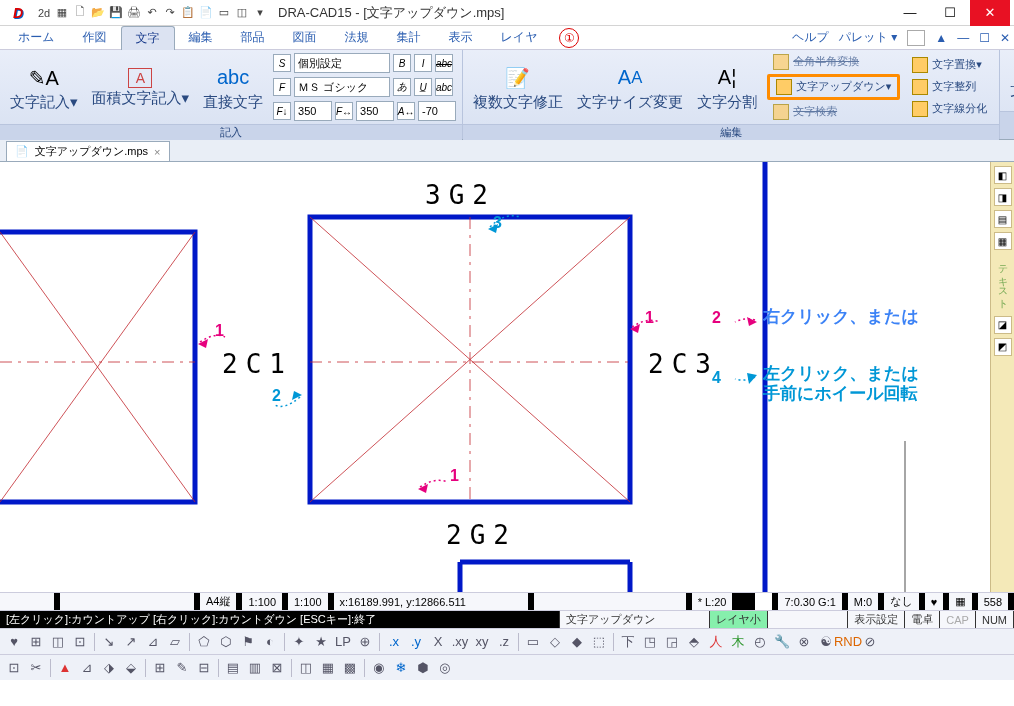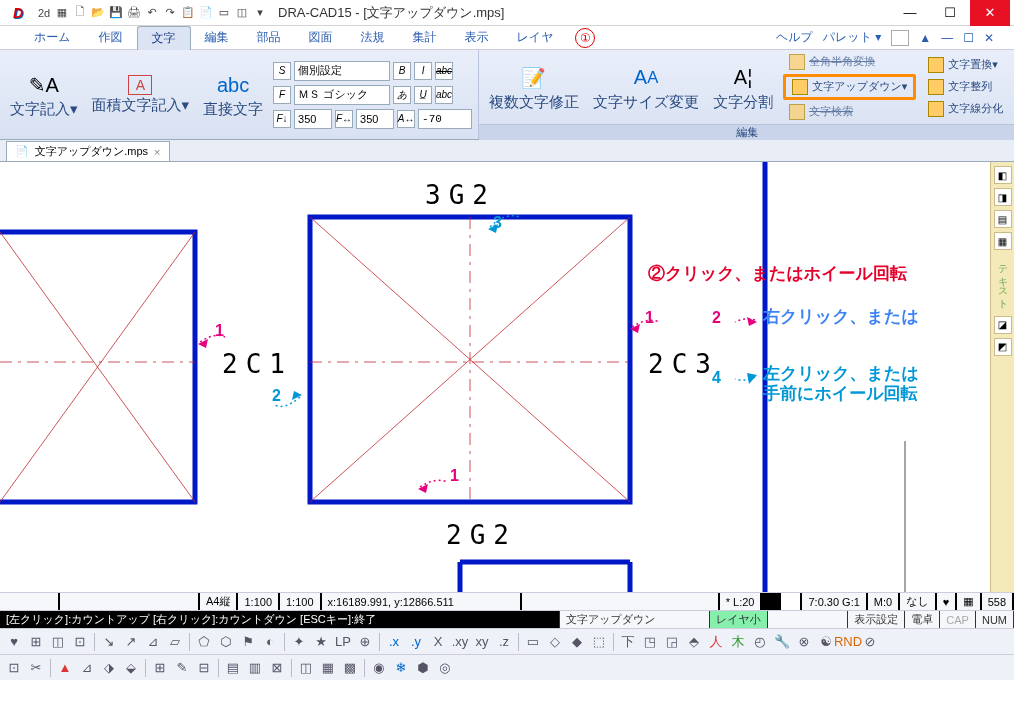--- a/index.html
+++ b/index.html
@@ -10,21 +10,21 @@
 .titlebar { height:26px; background:#fff; border-bottom:1px solid #d4d4d4; display:flex; align-items:center; padding:0 4px; }
 .titlebar .logo { width:28px; height:22px; display:flex; align-items:center; justify-content:center; font-weight:bold; font-style:italic; color:#d00; font-size:14px; text-shadow:1px 1px 0 #06c; }
 .titlebar .qat { display:flex; gap:2px; margin-left:4px; }
 .titlebar .qat span { width:16px; height:16px; display:flex; align-items:center; justify-content:center; font-size:11px; color:#444; cursor:pointer; }
 .titlebar .title { flex:1; text-align:left; margin-left:10px; font-size:13px; color:#333; }
 .titlebar .winbtns { display:flex; }
 .titlebar .winbtns div { width:40px; height:26px; display:flex; align-items:center; justify-content:center; font-size:13px; cursor:pointer; }
 .titlebar .winbtns .close { background:#e81123; color:#fff; }
 
 
-.menurow { height:24px; background:#fff; display:flex; align-items:center; padding:0 20px; border-bottom:1px solid #ccd; }
+.menurow { height:24px; background:#fff; display:flex; align-items:center; padding:0 4px; border-bottom:1px solid #ccd; }
 .menurow .tab { padding:3px 14px; color:#2a5db0; font-size:12px; cursor:pointer; }
 .menurow .tab.active { background:#dce3f2; border:1px solid #9ab; border-bottom:none; border-radius:3px 3px 0 0; color:#15388a; }
 .menurow .circ { display:inline-flex; width:20px; height:20px; border:1.5px solid #d00; border-radius:50%; color:#d00; align-items:center; justify-content:center; font-size:12px; margin-left:8px; }
 .menurow .right { margin-left:auto; display:flex; align-items:center; gap:10px; }
 .menurow .right span { color:#2a5db0; font-size:12px; cursor:pointer; }
 .menurow .right .box { border:1px solid #aaa; width:18px; height:16px; }
 
 
 .ribbon { height:90px; background:linear-gradient(#e9eef9,#d8e1f2); border-bottom:1px solid #9ab; display:flex; }
 .rgroup { border-right:1px solid #b8c4dd; display:flex; flex-direction:column; }
@@ -58,21 +58,21 @@
 .annot.red { color:#e4002b; }
 .annot.pink { color:#3b82f6; }
 .annot.blue { color:#0097d6; }
 .cadtxt { position:absolute; font-family:"MS Gothic",monospace; font-size:26px; letter-spacing:8px; color:#000; }
 .sm { position:absolute; font-size:16px; font-weight:bold; }
 .sm.pink { color:#e6007e; }
 .sm.blue { color:#0097d6; }
 
 
 .strow { height:18px; display:flex; align-items:center; font-size:11px; border-top:1px solid #ccd; }
-.strow .cell { padding:0 6px; border-right:2px solid #000000; height:100%; display:flex; align-items:center; }
+.strow .cell { padding:0 6px; border-right:6px solid #000000; height:100%; display:flex; align-items:center; }
 .strow.dark { background:#000; color:#fff; }
 .strow.dark .cell { border-right:1px solid #333; }
 
 
 .btoolbar { height:26px; background:#eef1f8; border-top:1px solid #ccd; display:flex; align-items:center; padding:0 4px; gap:2px; }
 .btoolbar span { width:20px; height:20px; display:flex; align-items:center; justify-content:center; font-size:13px; cursor:pointer; color:#556; }
 .btoolbar .sep { width:1px; height:18px; background:#bbc; margin:0 2px; }
 </style>
 </head>
 <body>
@@ -155,24 +155,25 @@
           <div class="chip">あ</div>
           <div class="chip">U̲</div>
           <div class="chip">abc</div>
         </div>
         <div class="midrow">
           <div class="chip">F↓</div>
           <input style="width: 38px;" value="350">
           <div class="chip">F↔</div>
           <input style="width: 38px;" value="350">
           <div class="chip">A↔</div>
-          <input style="width: 54px; font-family: Liberation Mono, monospace;" value="-70">
+          <input style="width: 38px;" value="-70">
         </div>
       </div>
     </div>
+    <div class="lbl">記入</div>
   </div>
 
   <div class="rgroup" style="flex:1">
     <div class="body">
       <div class="bigbtn">
         <div class="ic">📝</div>
         <div class="txt">複数文字修正</div>
       </div>
       <div class="bigbtn">
         <div class="ic" style="color:#06c">A<small>A</small></div>
@@ -284,21 +285,20 @@
     <div class="cadtxt" style="left:446px;top:358px">2G2</div>
 
     <div class="sm pink" style="left:215px;top:160px">1</div>
     <div class="sm blue" style="left:272px;top:225px">2</div>
     <div class="sm blue" style="left:493px;top:52px">3</div>
     <div class="sm pink" style="left:450px;top:305px">1</div>
     <div class="sm pink" style="left:645px;top:147px">1</div>
     <div class="sm pink" style="left:712px;top:147px">2</div>
     <div class="sm blue" style="left:712px;top:207px">4</div>
 
-    <div class="annot red" style="left:648px;top:100px">②クリック、またはホイール回転</div>
     <div class="annot pink" style="left:763px;top:143px">右クリック、または</div>
     <div class="annot blue" style="left:763px;top:200px">左クリック、または</div>
     <div class="annot blue" style="left:763px;top:220px">手前にホイール回転</div>
   </div>
   <div class="sidestrip">
     <span>◧</span>
     <span>◨</span>
     <span>▤</span>
     <span>▦</span>
     <div class="vtxt">テキスト</div>

